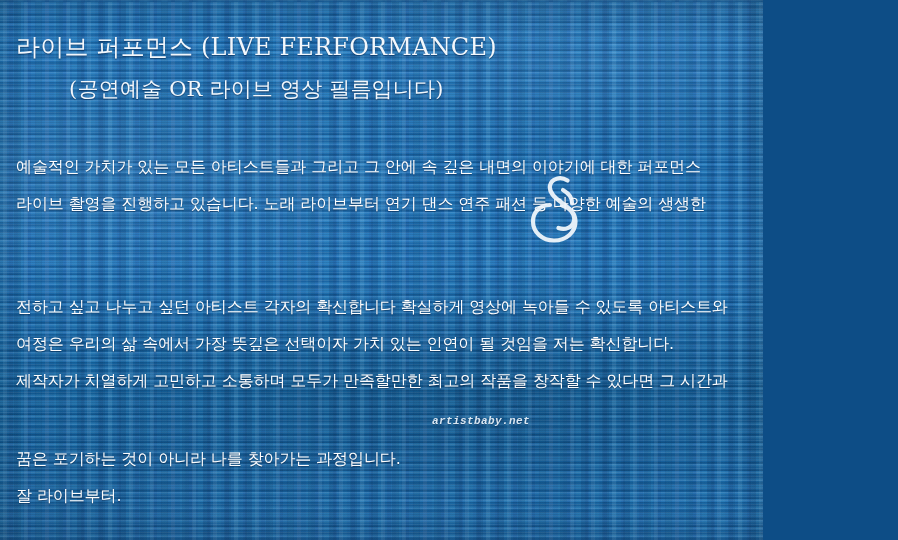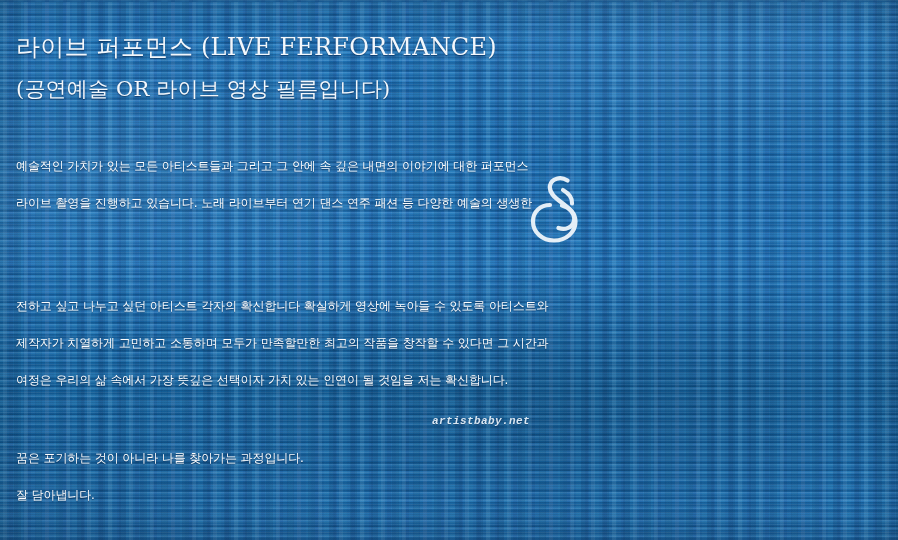--- a/index.html
+++ b/index.html
@@ -2,21 +2,21 @@
 <html><head>
 <meta charset="utf-8">
 <style>
   html, body {
     margin: 0;
     padding: 0;
     background: #0d4d86;
   }
   #canvas {
     position: relative;
-    width: 898px;
+    width: 763px;
     height: 540px;
     overflow: hidden;
     background-color: #14532d;
     font-family: "DejaVu Sans", sans-serif;
   }
 
   
   .tex {
     position: absolute;
     inset: 0;
@@ -114,28 +114,29 @@
   }
   .subtitle-line {
     font-family: "DejaVu Serif", serif;
     font-size: 21px;
     line-height: 28px;
     color: #f2f7fc;
     letter-spacing: 0.2px;
     white-space: nowrap;
     margin-top: 12px;
     text-shadow: 0 1px 1px rgba(0,30,65,0.55);
+    text-align: center;
   }
 
   .para {
     position: absolute;
     left: 16px;
     color: #fdfdfe;
     font-family: "DejaVu Sans", sans-serif;
-    font-size: 12px;
+    font-size: 16px;
     line-height: 37px;
     letter-spacing: -0.1px;
     white-space: nowrap;
     text-shadow: 0 1px 1px rgba(0,28,60,0.5);
   }
   #para-1 { top: 148px; }
   #para-2 { top: 288px; }
   #para-3 { top: 440px; }
 
   .para .ln { display: block; }
@@ -183,27 +184,27 @@
       <div class="subtitle-line">(공연예술 OR 라이브 영상 필름입니다)</div>
     </div>
 
     <div class="para" id="para-1">
       <span class="ln">예술적인 가치가 있는 모든 아티스트들과 그리고 그 안에 속 깊은 내면의 이야기에 대한 퍼포먼스</span>
       <span class="ln">라이브 촬영을 진행하고 있습니다. 노래 라이브부터 연기 댄스 연주 패션 등 다양한 예술의 생생한</span>
     </div>
 
     <div class="para" id="para-2">
       <span class="ln">전하고 싶고 나누고 싶던 아티스트 각자의 확신합니다 확실하게 영상에 녹아들 수 있도록 아티스트와</span>
+      <span class="ln">여정은 우리의 삶 속에서 가장 뜻깊은 선택이자 가치 있는 인연이 될 것임을 저는 확신합니다.</span>
       <span class="ln">제작자가 치열하게 고민하고 소통하며 모두가 만족할만한 최고의 작품을 창작할 수 있다면 그 시간과</span>
-      <span class="ln">여정은 우리의 삶 속에서 가장 뜻깊은 선택이자 가치 있는 인연이 될 것임을 저는 확신합니다.</span>
     </div>
 
     <div class="para" id="para-3">
       <span class="ln">꿈은 포기하는 것이 아니라 나를 찾아가는 과정입니다.</span>
-      <span class="ln">잘 담아냅니다.</span>
+      <span class="ln">잘 라이브부터.</span>
     </div>
 
     <svg class="wm-amp" viewBox="0 0 74 78">
       <g fill="none" stroke="#f4f9fd" stroke-width="4.2" stroke-linecap="round" stroke-linejoin="round">
         <path d="M44.5 8.5
                  C 37.5 4.0, 28.5 6.5, 27.0 13.5
                  C 25.6 20.0, 31.0 25.0, 38.5 30.5
                  C 47.0 36.8, 52.5 42.0, 51.0 49.0
                  C 49.6 55.6, 42.0 58.5, 35.5 56.0"></path>
         <path d="M27.0 33.0

